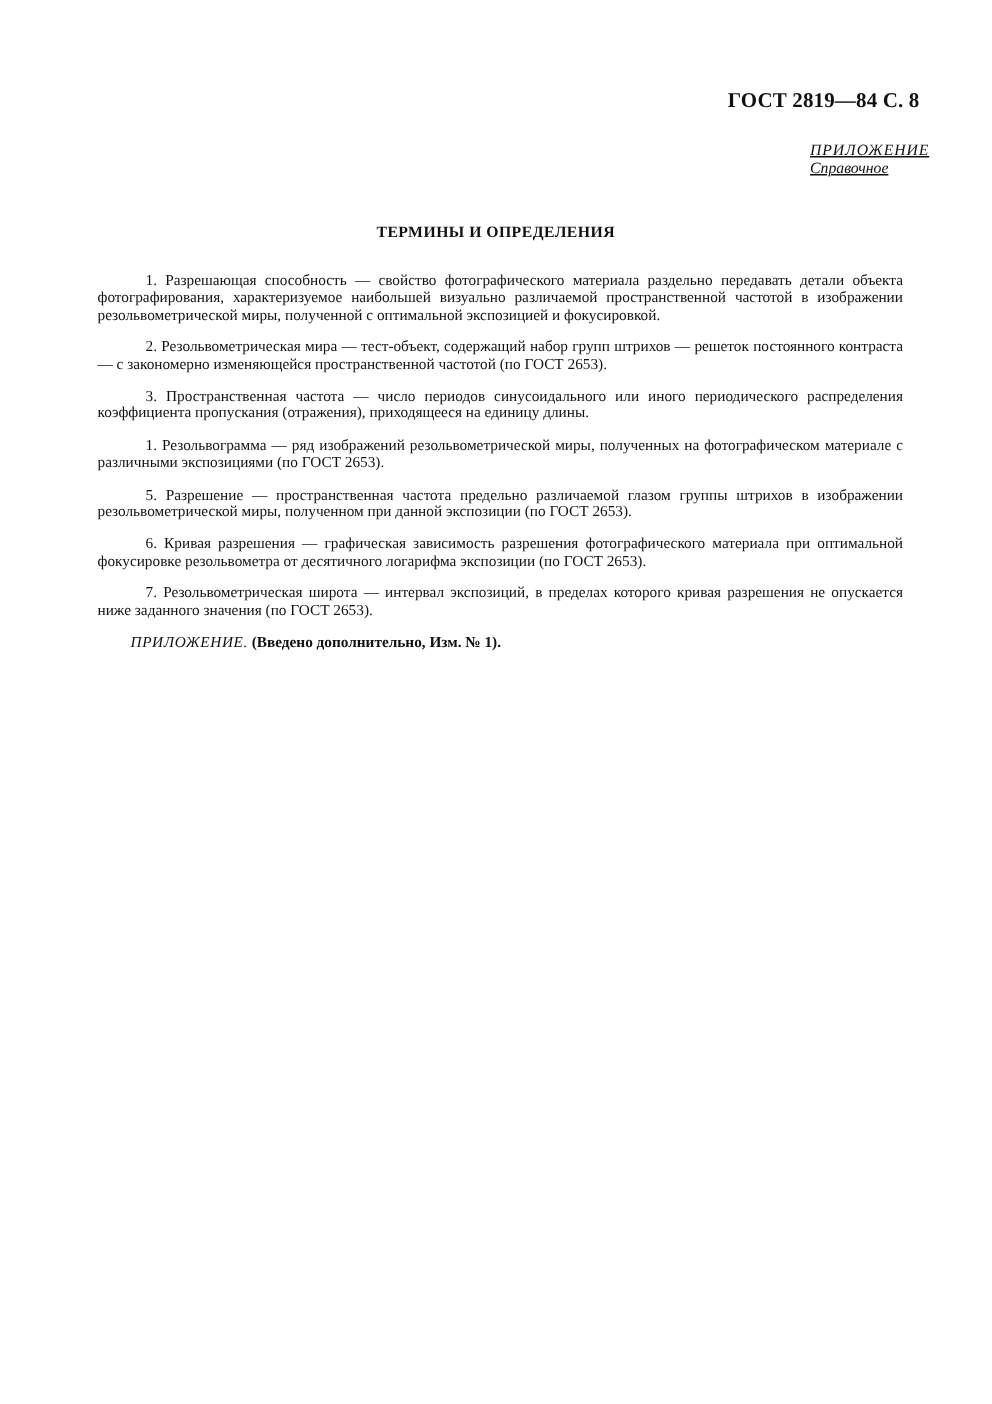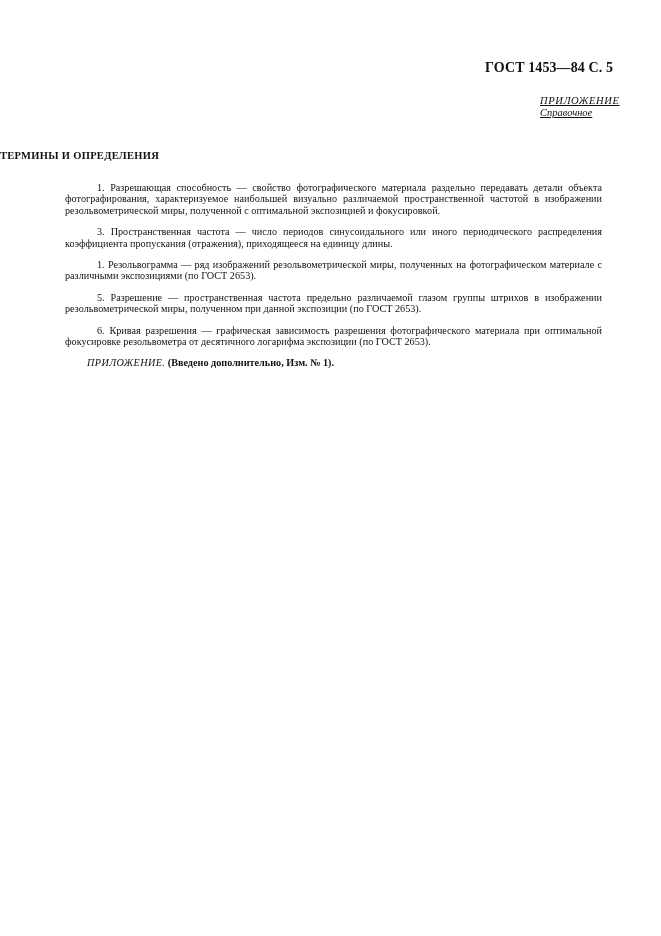--- a/index.html
+++ b/index.html
@@ -11,44 +11,46 @@
     .page-header {
       position: absolute; top: 60px; right: 48px;
       font-weight: bold; font-size: 14px; letter-spacing: 0.1px;
     }
     .annex-block {
       position: absolute; top: 95px; left: 540px;
       font-style: italic; font-size: 10.5px; line-height: 12px; text-decoration: underline;
     }
     .annex-title { letter-spacing: 0.6px; }
     .doc-title {
-      position: absolute; top: 150px; left: 0; width: 661px; text-align: left;
+      position: absolute; top: 150px; left: 0; width: 661px; text-align: center;
       font-weight: bold; font-size: 10.5px; letter-spacing: 0.3px;
     }
     .body-text {
       position: absolute; top: 172px; left: 55px; width: 557px;
       font-size: 10.2px; line-height: 11.4px; text-align: justify;
     }
     .para { text-indent: 32px; margin: 10px; }
     .note { text-indent: 32px; margin: 0; }
     .note .it { font-style: italic; letter-spacing: 0.4px; }
     .note .b { font-weight: bold; margin-top: 12px; }
   </style>
 </head>
 <body>
 
-<div class="page-header">ГОСТ 1453—84 С. 5</div>
+<div class="page-header">ГОСТ 2819—84 С. 8</div>
 
 <div class="annex-block">
   <div class="annex-title">ПРИЛОЖЕНИЕ</div>
   <div class="annex-subtitle">Справочное</div>
 </div>
 
 <div class="doc-title">ТЕРМИНЫ И ОПРЕДЕЛЕНИЯ</div>
 
 <div class="body-text">
   <p class="para">1. Разрешающая способность — свойство фотографического материала раздельно передавать детали объекта фотографирования, характеризуемое наибольшей визуально различаемой пространственной частотой в изображении резольвометрической миры, полученной с оптимальной экспозицией и фокусировкой.</p>
+  <p class="para">2. Резольвометрическая мира — тест-объект, содержащий набор групп штрихов — решеток постоянного контраста — с закономерно изменяющейся пространственной частотой (по ГОСТ 2653).</p>
   <p class="para">3. Пространственная частота — число периодов синусоидального или иного периодического распределения коэффициента пропускания (отражения), приходящееся на единицу длины.</p>
   <p class="para">1. Резольвограмма — ряд изображений резольвометрической миры, полученных на фотографическом материале с различными экспозициями (по ГОСТ 2653).</p>
   <p class="para">5. Разрешение — пространственная частота предельно различаемой глазом группы штрихов в изображении резольвометрической миры, полученном при данной экспозиции (по ГОСТ 2653).</p>
   <p class="para">6. Кривая разрешения — графическая зависимость разрешения фотографического материала при оптимальной фокусировке резольвометра от десятичного логарифма экспозиции (по ГОСТ 2653).</p>
+  <p class="para">7. Резольвометрическая широта — интервал экспозиций, в пределах которого кривая разрешения не опускается ниже заданного значения (по ГОСТ 2653).</p>
   <p class="note"><span class="it">ПРИЛОЖЕНИЕ.</span><span class="b"> (Введено дополнительно, Изм. № 1).</span></p>
 </div>
 
 </body></html>

